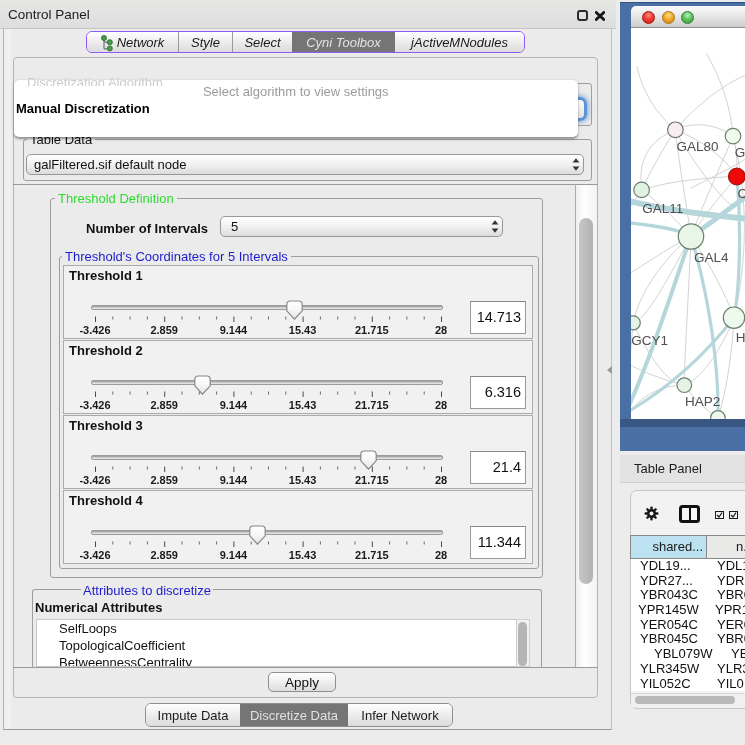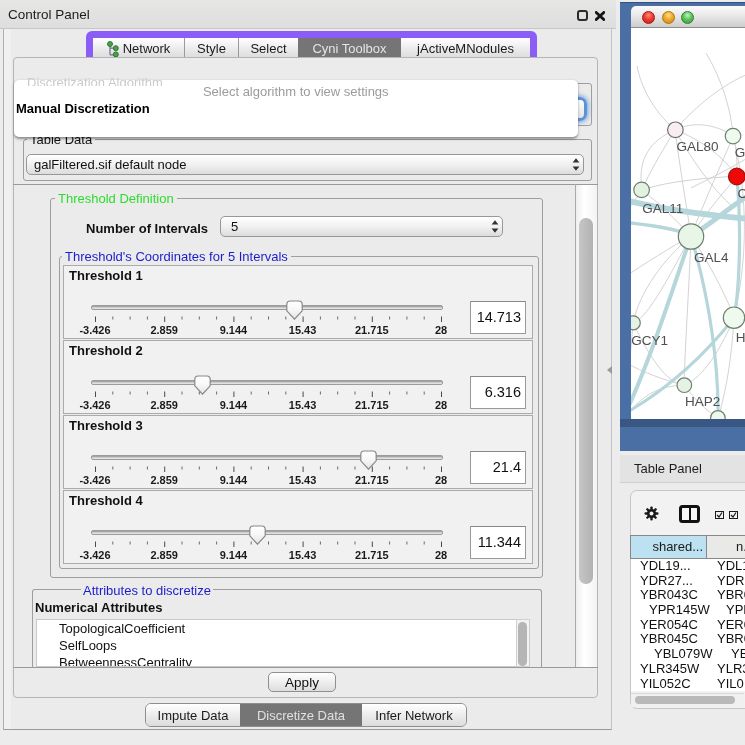--- a/index.html
+++ b/index.html
@@ -23,21 +23,21 @@
       </svg>
     </div>
 
 <div class="abs" style="left:3px;top:28px;width:609px;height:702px;background:#ebebeb;border-left:1px solid #b0b0b0;border-right:1px solid #c2c2c2;border-bottom:1px solid #9a9a9a;box-sizing:border-box;"></div>
 
 <div class="abs" style="left:4px;top:28px;width:7px;height:701px;background:#f0f0f0;"></div>
 <div class="abs" style="left:15.5px;top:184px;width:1px;height:484px;background:#aaaaaa;"></div>
 
 <div class="abs" style="left:0;top:27.5px;width:616px;height:1px;background:#c6c6c6;"></div>
 
-<div class="abs" style="left:86px;top:31px;height:20px;display:flex;border:7px solid #8b5cf6;border-radius:6px;overflow:hidden;font-size:13px;color:#1a1a1a;">
+<div class="abs" style="left:86px;top:31px;height:20px;display:flex;border:1px solid #8b5cf6;border-radius:6px;overflow:hidden;font-size:13px;color:#1a1a1a;font-style:italic;">
   <div style="width:91px;background:linear-gradient(#ffffff,#e9e9e9 60%,#dcdcdc);display:flex;align-items:center;justify-content:center;gap:4px;">
     <svg width="12" height="17" viewBox="0 0 12 17" style="margin-top:2px;">
       <path d="M3 3.5 L3 13.8 M3 7.2 L8.8 7.2 M3 13.8 L8.8 13.8" fill="none" stroke="#6a7585" stroke-width="1.2"></path>
       <circle cx="3" cy="3" r="2.5" fill="#48a148" stroke="#2e6b2e" stroke-width="0.9"></circle>
       <circle cx="8.8" cy="7.2" r="2.5" fill="#48a148" stroke="#2e6b2e" stroke-width="0.9"></circle>
       <circle cx="8.8" cy="13.4" r="2.5" fill="#48a148" stroke="#2e6b2e" stroke-width="0.9"></circle>
     </svg>
     <span>Network</span>
       </div>
   <div style="width:1px;background:#9a9a9a;"></div>
@@ -260,32 +260,32 @@
       <svg width="17" height="20" viewBox="0 0 17 20">
         <path d="M 0.8 4.5 Q 0.8 1 4.2 1 L 12.8 1 Q 16.2 1 16.2 4.5 L 16.2 10.8 L 8.5 19.2 L 0.8 10.8 Z" fill="url(#thumbg)" stroke="#878787" stroke-width="1.2"></path>
       </svg>
     </div>
 <div class="abs" style="left:470px;top:525.5px;width:56px;height:33px;background:#ffffff;border:1px solid #999999;border-top-color:#888888;box-sizing:border-box;line-height:31px;text-align:right;padding-right:4px;font-size:14.5px;color:#111;">11.344</div>
 
 <div class="abs" style="left:32px;top:589px;width:510px;height:79px;border:1px solid #9e9e9e;border-top-left-radius:3px;border-top-right-radius:3px;border-bottom:none;box-sizing:border-box;"></div>
 <div class="abs" style="left:37px;top:583px;font-size:13px;color:#1c1ccc;background:#ebebeb;padding:0 2px;margin-left:44px;">Attributes to discretize</div>
 <div class="abs" style="left:35px;top:600px;font-size:13px;font-weight:bold;color:#111;">Numerical Attributes</div>
 <div class="abs" style="left:36px;top:619px;width:480px;height:48px;background:#ffffff;border:1px solid #c9c9c9;border-right:none;box-sizing:border-box;font-size:13px;color:#111;overflow:hidden;">
+  <div style="padding-left:22px;height:17px;line-height:18px;">SelfLoops</div>
   <div style="padding-left:22px;height:17px;line-height:18px;">TopologicalCoefficient</div>
-  <div style="padding-left:22px;height:17px;line-height:18px;">SelfLoops</div>
   <div style="padding-left:22px;height:17px;line-height:18px;">BetweennessCentrality</div>
 </div>
 <div class="abs" style="left:516px;top:619px;width:14px;height:48px;background:#f2f2f2;border:1px solid #cfcfcf;box-sizing:border-box;"></div>
 <div class="abs" style="left:518px;top:622px;width:9px;height:44px;background:#b5b5b5;border-radius:5px;"></div>
 
 <div class="abs" style="left:268px;top:671.5px;width:68px;height:20px;border:1px solid #8f8f8f;border-radius:5px;background:linear-gradient(#ffffff,#ededed 55%,#dddddd);box-sizing:border-box;text-align:center;line-height:19px;font-size:13.5px;color:#111;">Apply</div>
 
 <div class="abs" style="left:145px;top:703px;height:22px;display:flex;border:1px solid #8e8e8e;border-radius:6px;overflow:hidden;font-size:13px;color:#1a1a1a;">
   <div style="width:94px;background:linear-gradient(#ffffff,#e9e9e9 60%,#dcdcdc);display:flex;align-items:center;justify-content:center;">Impute Data</div>
-  <div style="width:122px;background:#757575;color:#e0e0e0;display:flex;align-items:center;justify-content:center;">Discretize Data</div>
+  <div style="width:108px;background:#757575;color:#e0e0e0;display:flex;align-items:center;justify-content:center;">Discretize Data</div>
   <div style="width:104px;background:linear-gradient(#ffffff,#e9e9e9 60%,#dcdcdc);display:flex;align-items:center;justify-content:center;">Infer Network</div>
 </div>
 
 <div class="abs" style="left:607px;top:366px;width:0;height:0;border-top:4px solid transparent;border-bottom:4px solid transparent;border-right:5px solid #9a9a9a;"></div>
 
 <div class="abs" style="left:13.5px;top:80px;width:564.5px;height:56.5px;background:#ffffff;border-radius:5px;box-shadow:0 1.5px 2.5px rgba(0,0,0,0.4);"></div>
 <div class="abs" style="left:27px;top:75px;width:200px;height:10.5px;overflow:hidden;font-size:13px;color:#cbcbcb;">Discretization Algorithm</div>
 <div class="abs" style="left:13.5px;top:80px;width:564.5px;height:20px;line-height:23px;text-align:center;font-size:13px;color:#9b9b9b;">Select algorithm to view settings</div>
 <div class="abs" style="left:16px;top:101px;font-size:13px;font-weight:bold;color:#000;">Manual Discretization</div>
 
@@ -387,21 +387,21 @@
       </svg>
 </div>
 
 <div class="abs" style="left:630px;top:534.5px;width:77px;height:24px;background:#bce2f1;border:1px solid #888888;box-sizing:border-box;text-align:right;padding-right:3px;line-height:22px;font-size:13px;color:#1a1a1a;">shared...</div>
 <div class="abs" style="left:707px;top:534.5px;width:38px;height:24px;background:#e9e9e8;border-top:1px solid #888888;border-bottom:1px solid #888888;box-sizing:border-box;line-height:22px;font-size:13px;color:#1a1a1a;padding-left:29px;">n.</div>
 
 <div class="abs" style="left:631px;top:559px;width:114px;height:132px;overflow:hidden;font-size:13px;color:#111;background:#fff;">
 <div style="height:14.7px;line-height:14.7px;white-space:nowrap;"><span style="display:inline-block;width:67px;padding-left:9px;">YDL19...</span><span style="display:inline-block;padding-left:10px;">YDL1</span></div>
 <div style="height:14.7px;line-height:14.7px;white-space:nowrap;"><span style="display:inline-block;width:67px;padding-left:9px;">YDR27...</span><span style="display:inline-block;padding-left:10px;">YDR2</span></div>
 <div style="height:14.7px;line-height:14.7px;white-space:nowrap;"><span style="display:inline-block;width:67px;padding-left:9px;">YBR043C</span><span style="display:inline-block;padding-left:10px;">YBR0</span></div>
-<div style="height:14.7px;line-height:14.7px;white-space:nowrap;"><span style="display:inline-block;width:67px;padding-left:18px;">YPR145W</span><span style="display:inline-block;padding-left:10px;">YPR1</span></div>
+<div style="height:14.7px;line-height:14.7px;white-space:nowrap;"><span style="display:inline-block;width:67px;padding-left:7px;">YPR145W</span><span style="display:inline-block;padding-left:10px;">YPR1</span></div>
 <div style="height:14.7px;line-height:14.7px;white-space:nowrap;"><span style="display:inline-block;width:67px;padding-left:9px;">YER054C</span><span style="display:inline-block;padding-left:10px;">YER0</span></div>
 <div style="height:14.7px;line-height:14.7px;white-space:nowrap;"><span style="display:inline-block;width:67px;padding-left:9px;">YBR045C</span><span style="display:inline-block;padding-left:10px;">YBR0</span></div>
 <div style="height:14.7px;line-height:14.7px;white-space:nowrap;"><span style="display:inline-block;width:67px;padding-left:23px;">YBL079W</span><span style="display:inline-block;padding-left:10px;">YBL0</span></div>
 <div style="height:14.7px;line-height:14.7px;white-space:nowrap;"><span style="display:inline-block;width:67px;padding-left:9px;">YLR345W</span><span style="display:inline-block;padding-left:10px;">YLR3</span></div>
 <div style="height:14.7px;line-height:14.7px;white-space:nowrap;"><span style="display:inline-block;width:67px;padding-left:9px;">YIL052C</span><span style="display:inline-block;padding-left:10px;">YIL0</span></div>
 </div>
 
 <div class="abs" style="left:631px;top:693px;width:113px;height:13px;background:#f0f0f0;border-top:1px solid #d8d8d8;"></div>
 <div class="abs" style="left:635px;top:695.5px;width:100px;height:8px;background:#b9b9b9;border-radius:4px;"></div>
 

